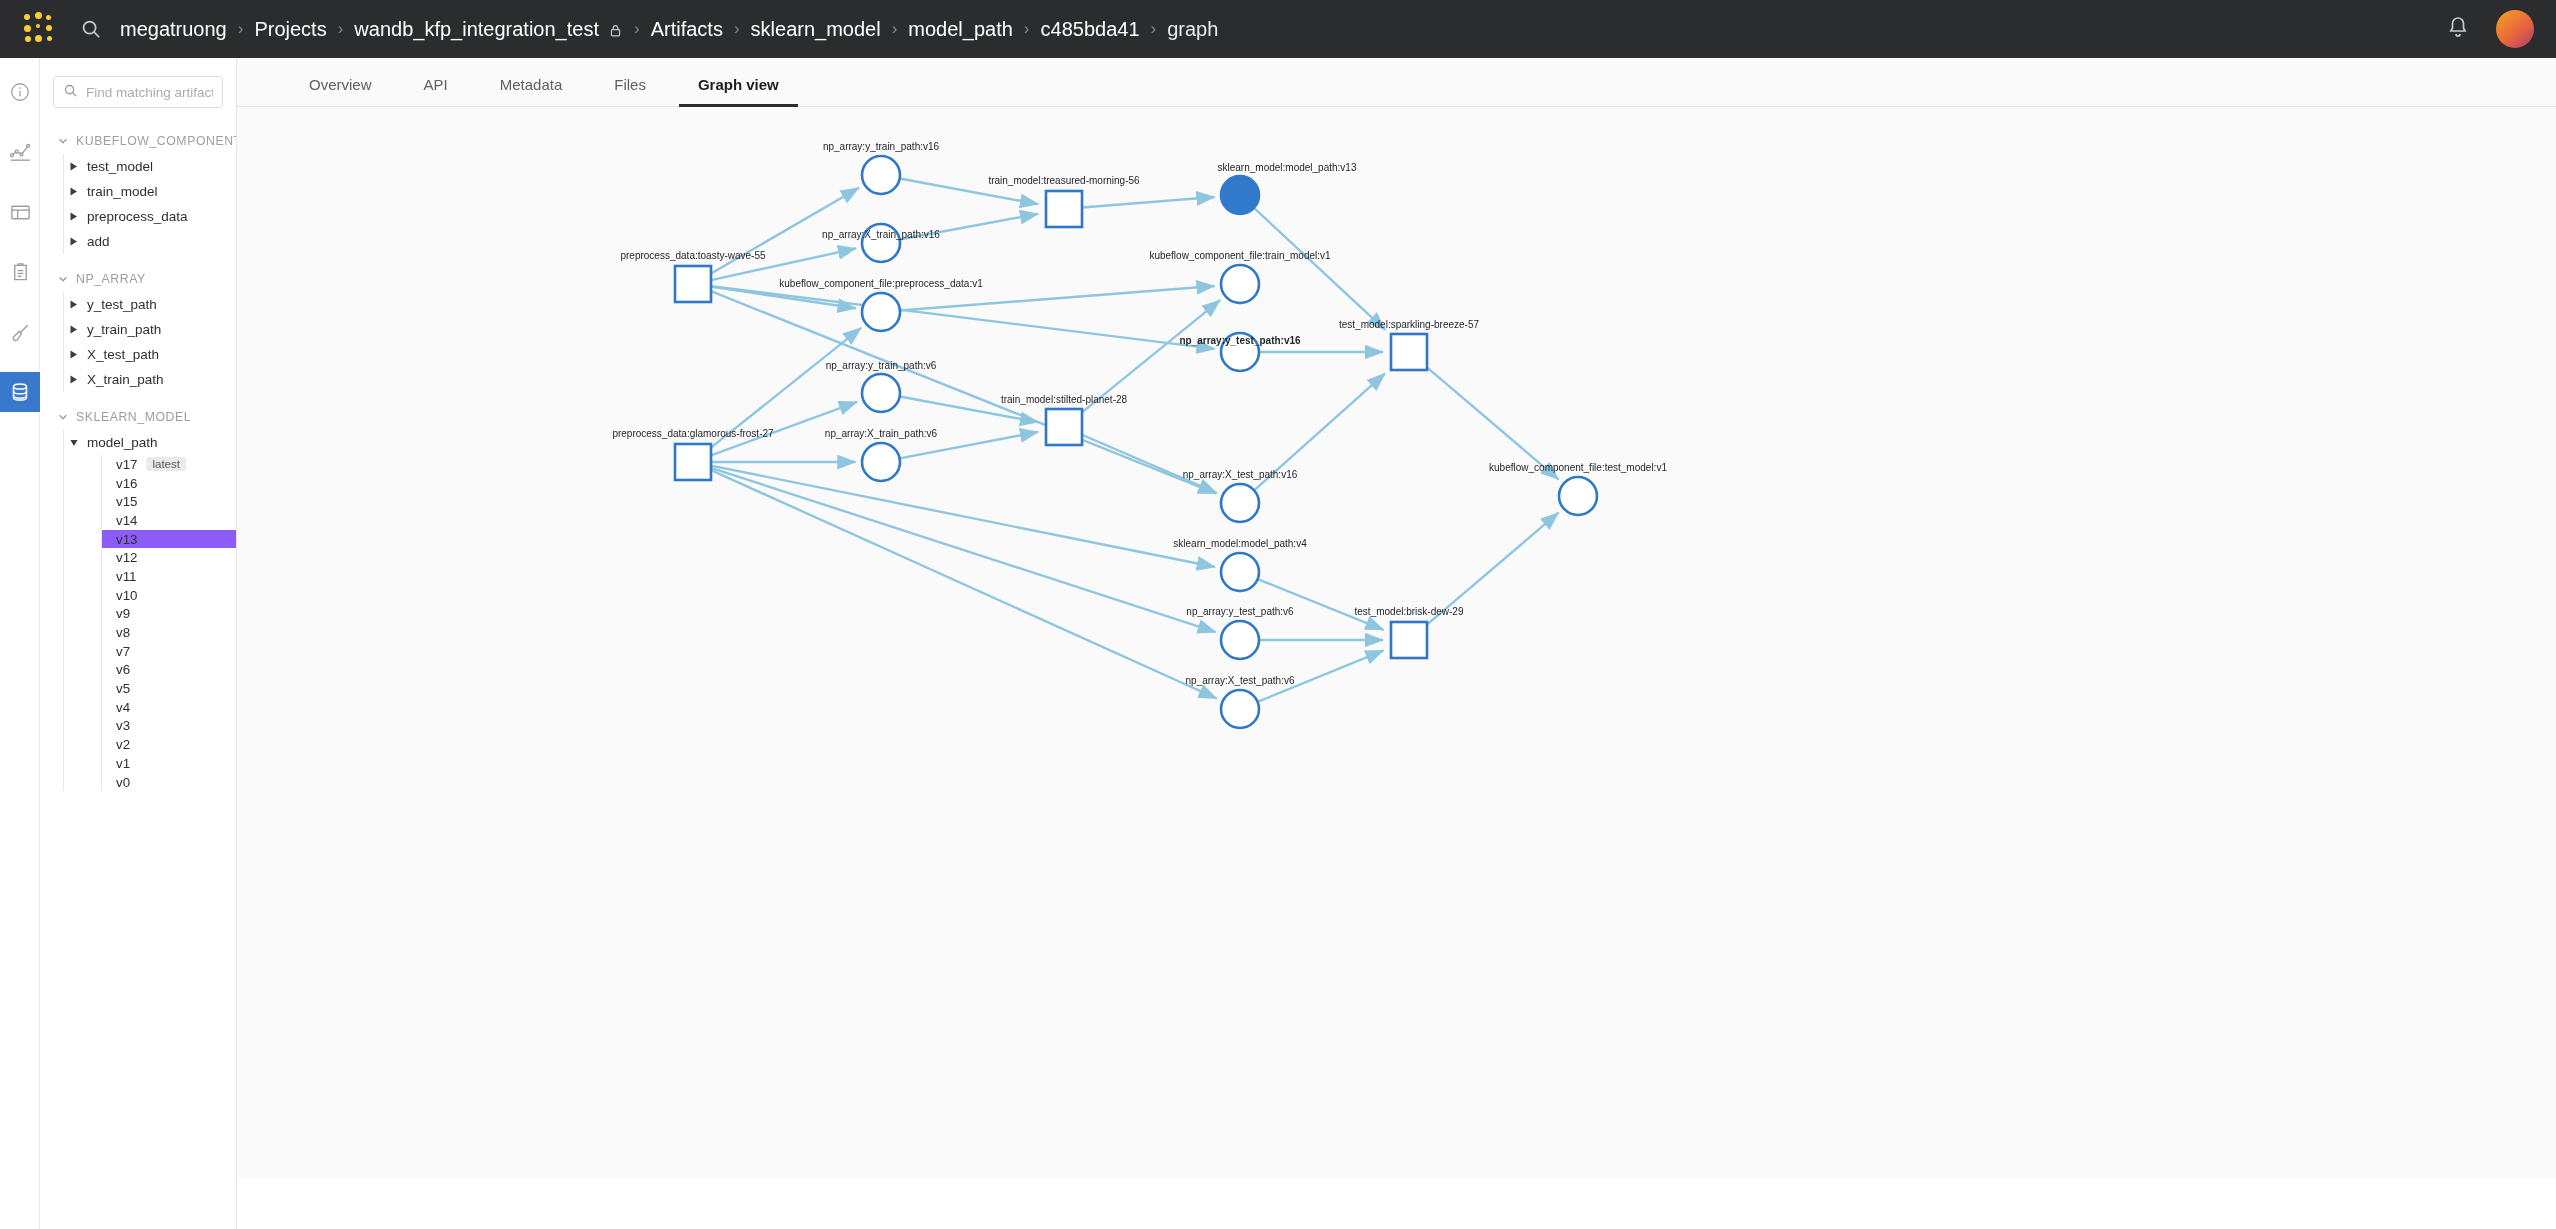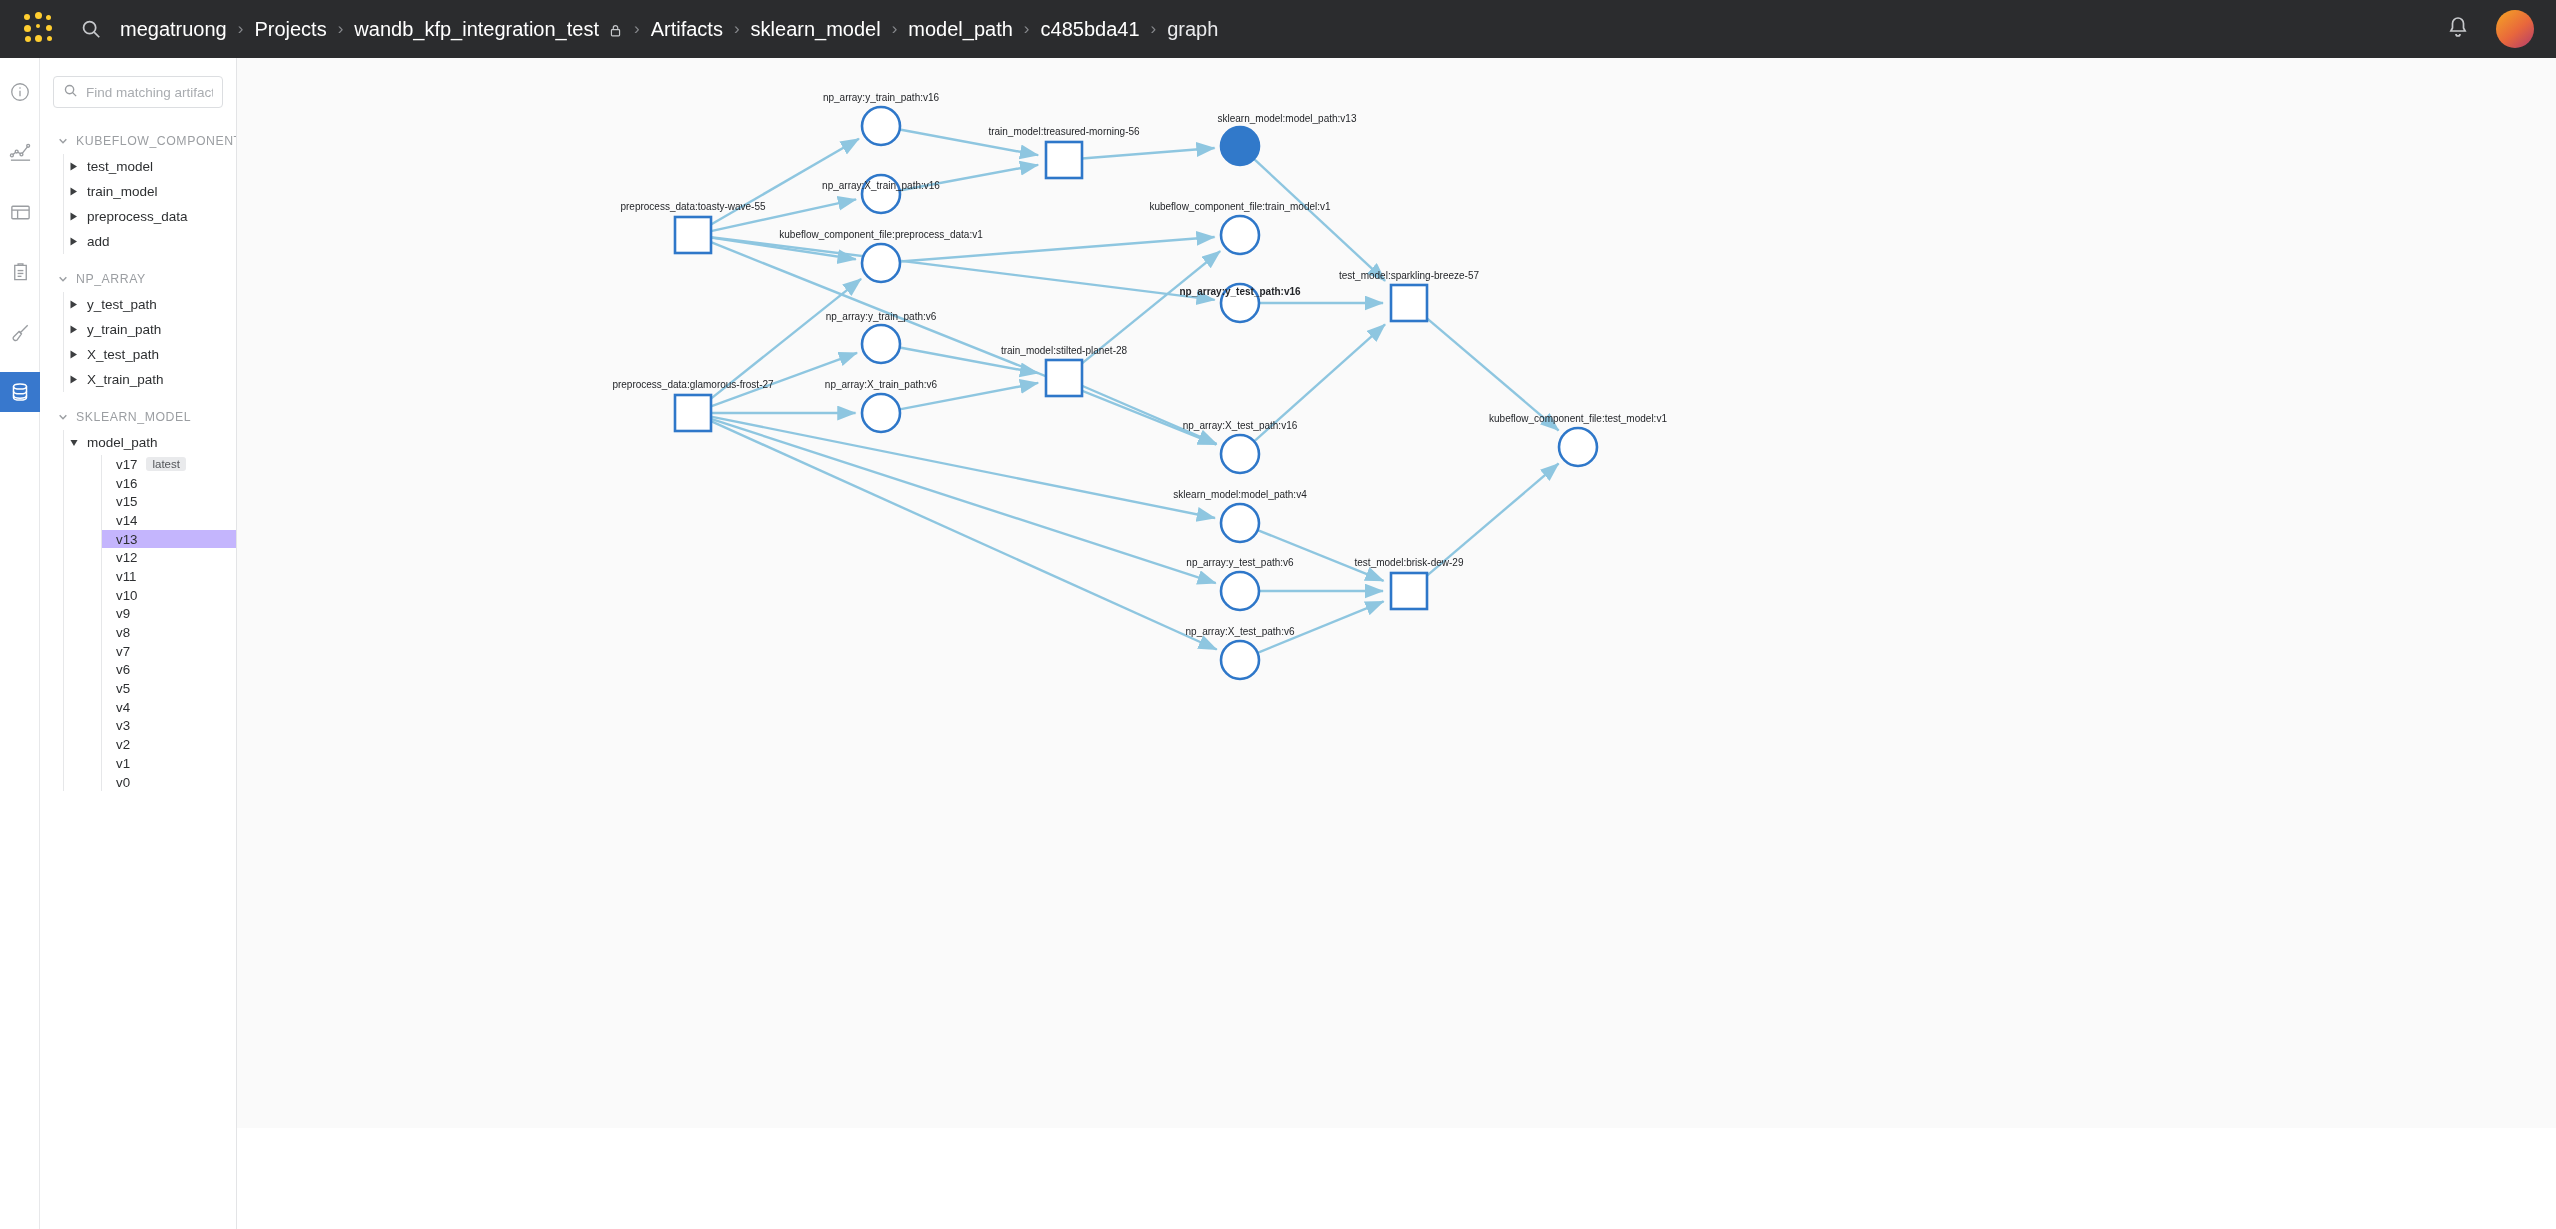--- a/index.html
+++ b/index.html
@@ -86,21 +86,21 @@
     font-size: 13.5px; color: #2d2f31;
     padding: 5px 0 5px 6px; white-space: nowrap;
   }
   .tree-item .caret { margin-right: 9px; display: inline-flex; width: 8px; }
   .ver-body { border-left: 1px solid #e6e7e9; margin-left: 37px; }
   .ver-item {
     display: flex; align-items: center;
     font-size: 13.3px; color: #2d2f31;
     padding: 4px 0 4px 14px; height: 18.7px;
   }
-  .ver-item.sel { background: #c4b5fd; }
+  .ver-item.sel { background: #8b5cf6; }
   .badge {
     margin-left: 9px; background: #e9eaec; color: #53565a;
     font-size: 11.5px; padding: 1px 6px; border-radius: 3px;
   }
 
   
   #main {
     position: absolute; top: 58px; left: 237px;
     width: 2319px; height: 1171px;
     background: #ffffff;
@@ -425,20 +425,27 @@
           </div>
           <div class="ver-item">
             <span>v0</span>
           </div>
         </div>
       </div>
     </div>
 </div>
 
 <div id="main">
+  <div id="tabbar">
+      <div class="tab"><span>Overview</span></div>
+      <div class="tab"><span>API</span></div>
+      <div class="tab"><span>Metadata</span></div>
+      <div class="tab"><span>Files</span></div>
+      <div class="tab active"><span>Graph view</span></div>
+    </div>
 
 
   <div id="graph-area">
     <svg id="graph-svg" width="2319" height="1070">
       <defs>
         <marker id="arw" markerWidth="9" markerHeight="9" refX="7.6" refY="3.1" orient="auto" markerUnits="strokeWidth">
           <path d="M0,0 L8,3.1 L0,6.2 z" fill="#8ec6e0"></path>
         </marker>
       </defs>
       <g id="edges-layer">

